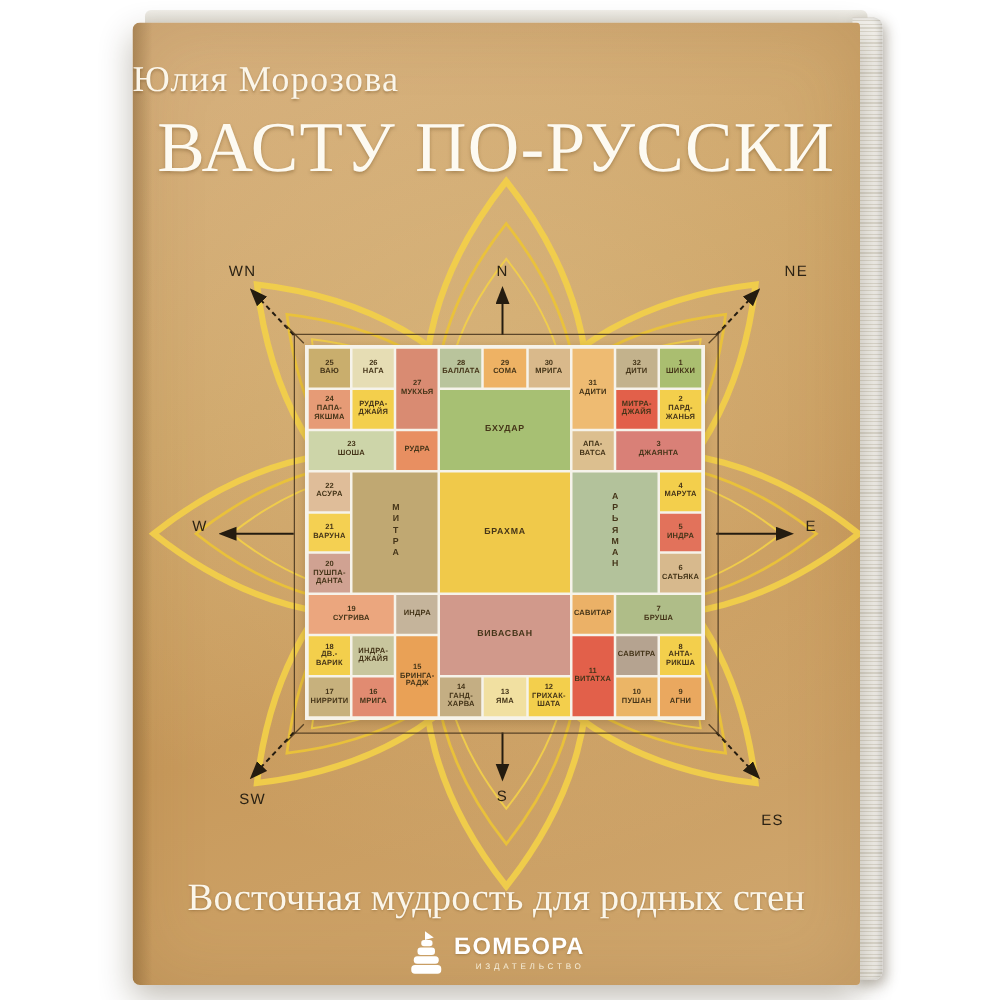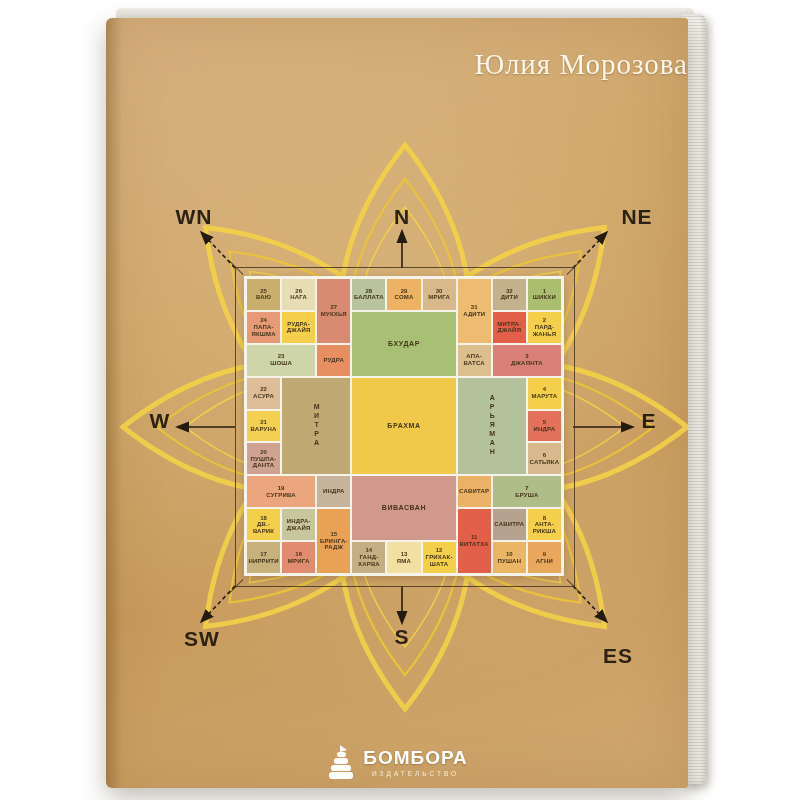--- a/index.html
+++ b/index.html
@@ -27,39 +27,39 @@
       radial-gradient(120% 85% at 50% 40%, rgba(255,238,196,.20), rgba(0,0,0,0) 58%),
       radial-gradient(145% 125% at 50% 50%, rgba(0,0,0,0) 58%, rgba(96,62,20,.30) 100%),
       linear-gradient(160deg,#d6b07e 0%,#cda467 35%,#c89a5c 62%,#d0a870 100%);
     box-shadow:0 10px 26px rgba(50,35,10,.30), inset 0 0 60px rgba(120,80,30,.18);
     overflow:hidden;
   }
   .spine-shade{position:absolute;left:0;top:0;width:16px;height:100%;
     background:linear-gradient(to right,rgba(90,60,20,.30),rgba(0,0,0,0));}
 
   .author{
-    position:absolute;left:0;top:30px;width:100%;text-align:right;
+    position:absolute;left:0;top:30px;width:100%;text-align:left;
     font-family:"Liberation Serif",serif;font-size:29px;color:#fbf6ea;
     text-shadow:0 1px 2px rgba(90,60,20,.35);letter-spacing:1px;
   }
   .title{
     position:absolute;left:0;top:68px;width:100%;text-align:center;
     font-family:"Liberation Serif",serif;font-size:57px;color:#fdfaf1;
     letter-spacing:1px;text-shadow:0 1px 3px rgba(90,60,20,.35);font-weight:400;
   }
   .subtitle{
     position:absolute;left:0;top:682px;width:100%;text-align:center;
     font-family:"Liberation Serif",serif;font-size:31px;color:#fbf6ea;
     text-shadow:0 1px 2px rgba(90,60,20,.35);
   }
   .publisher{
     position:absolute;left:0;top:726px;width:100%;
     display:flex;align-items:center;justify-content:center;gap:7px;
   }
-  .pub-text{display:flex;flex-direction:column;align-items:center;}
+  .pub-text{display:flex;flex-direction:column;align-items:flex-end;}
   .pub-name{font-size:19px;font-weight:bold;color:#ffffff;letter-spacing:1px;
     text-shadow:0 1px 2px rgba(90,60,20,.35);}
   .pub-tag{font-size:6.5px;color:#f6eeda;letter-spacing:3px;margin-top:1px;}
 
   .lotus{position:absolute;left:-11px;top:99px;width:620px;height:620px;opacity:.92;}
 
   .grid-frame{
     position:absolute;left:129px;top:249px;width:338px;height:318px;
     border:1px solid rgba(70,52,28,.85);
   }
@@ -82,21 +82,21 @@
     color:#453519;font-weight:bold;line-height:1.12;
   }
   .cell .num{font-size:6px;}
   .cell .label{font-size:6px;letter-spacing:.2px;padding:0 1px;}
   .cell.big .label{font-size:7px;letter-spacing:.6px;}
   .cell.vert .label{writing-mode:vertical-rl;text-orientation:upright;letter-spacing:2px;font-size:7px;}
 
   .compass{position:absolute;left:0;top:0;width:582px;height:770px;pointer-events:none;}
   .dir-label{
     position:absolute;transform:translate(-50%,-50%);
-    font-size:21px;font-weight:bold;color:#2b2214;letter-spacing:1px;
+    font-size:12px;font-weight:normal;color:#2b2214;letter-spacing:1px;
   }
 </style>
 </head>
 <body>
 
 <div class="book-wrap">
   <div class="pages-top"></div>
   <div class="pages-side"></div>
 
   <div class="cover">
@@ -144,20 +144,21 @@
             <use href="#petal" transform="rotate(157.5) scale(.58)"></use>
           <use href="#petal" transform="rotate(202.5) scale(.58)"></use>
             <use href="#petal" transform="rotate(247.5) scale(.58)"></use>
           <use href="#petal" transform="rotate(292.5) scale(.58)"></use>
             <use href="#petal" transform="rotate(337.5) scale(.58)"></use>
         </g>
       </g>
     </svg>
 
     <div class="author">Юлия Морозова</div>
+    <div class="title">ВАСТУ ПО-РУССКИ</div>
 
     <svg class="compass" viewBox="0 0 582 770">
       <defs>
         <marker id="ah" markerWidth="9" markerHeight="8" refX="7" refY="3.5" orient="auto">
           <path d="M0,0 L9,3.5 L0,7 Z" fill="#241c10"></path>
         </marker>
       </defs>
       <g stroke="#241c10" stroke-width="1.6" fill="none">
         <line x1="296" y1="250" x2="296" y2="214" marker-end="url(#ah)"></line>
         <line x1="296" y1="568" x2="296" y2="604" marker-end="url(#ah)"></line>
@@ -349,20 +350,21 @@
         <div class="cell" style="grid-area: 9 / 8 / span 1 / span 1; background: rgb(235, 181, 102);">
           <span class="num">10</span>
           <span class="label">ПУШАН</span>
         </div>
         <div class="cell" style="grid-area: 9 / 9 / span 1 / span 1; background: rgb(234, 168, 95);">
           <span class="num">9</span>
           <span class="label">АГНИ</span>
         </div>
       </div>
 
+    <div class="subtitle">Восточная мудрость для родных стен</div>
 
     <div class="publisher">
       <svg width="30" height="36" viewBox="0 0 30 36">
         <g fill="#ffffff">
           <path d="M14 1 L21 6 L14 8 Z"></path>
           <rect x="11" y="8" width="9" height="5" rx="2.2"></rect>
           <rect x="8" y="14" width="14" height="6" rx="2.6"></rect>
           <rect x="5" y="21" width="20" height="6" rx="2.8"></rect>
           <rect x="3" y="28" width="24" height="7" rx="3"></rect>
         </g>

